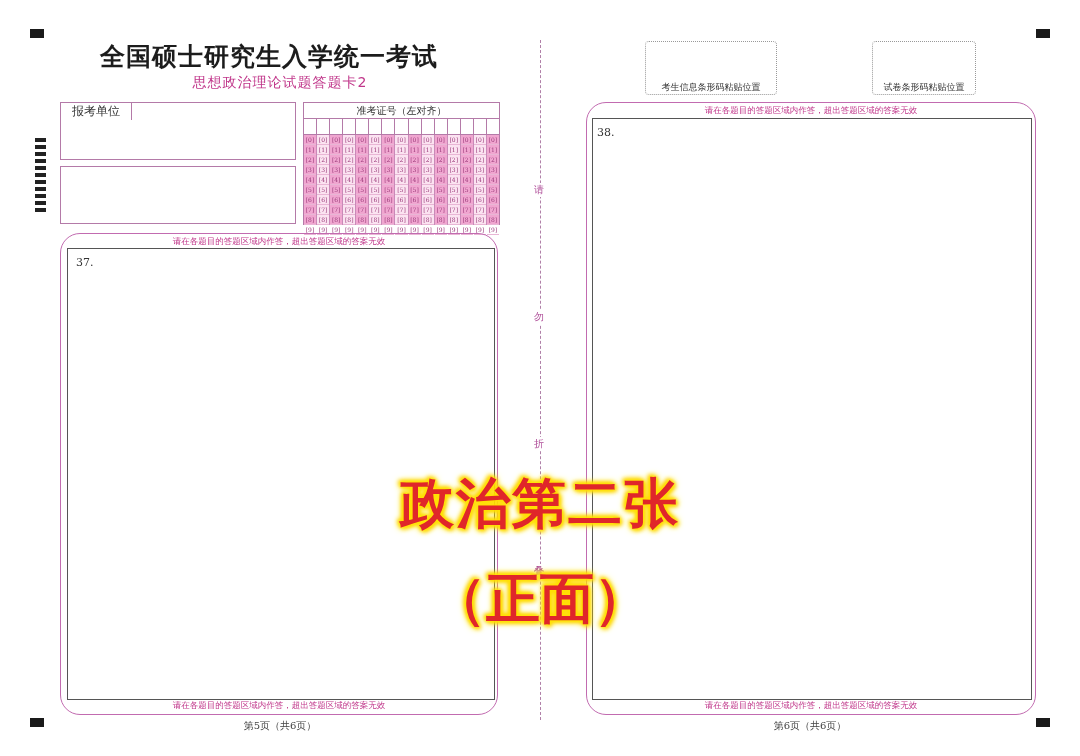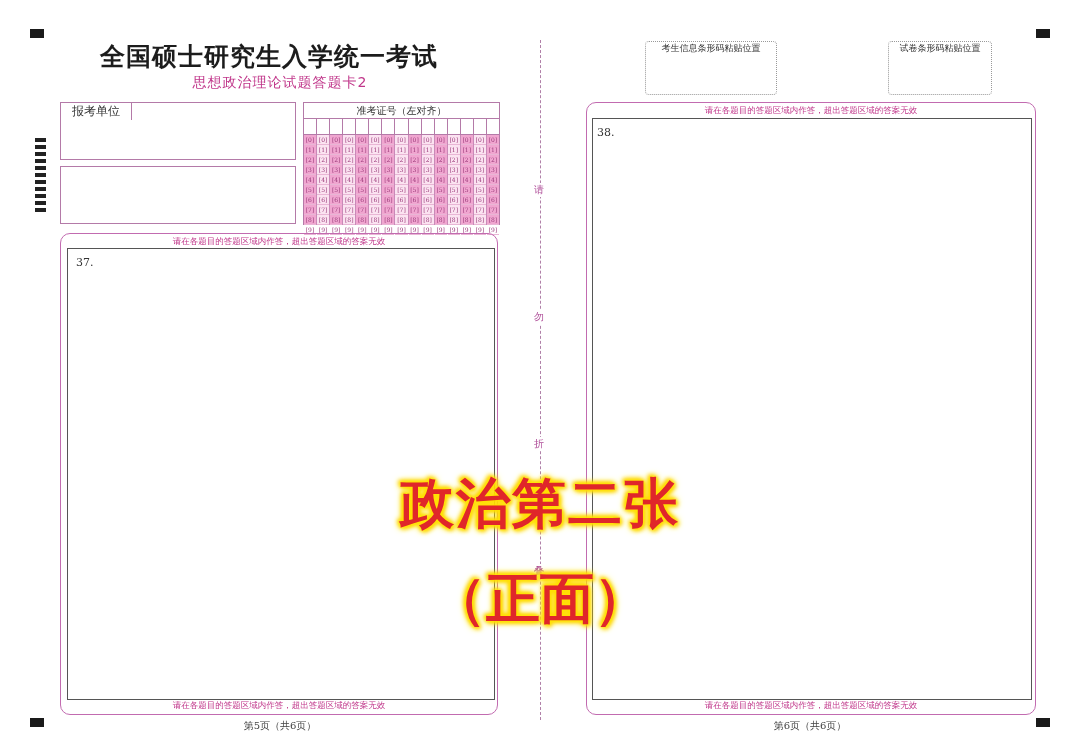--- a/index.html
+++ b/index.html
@@ -17,29 +17,29 @@
   .idgrid .hdr { height:15px; border-bottom:1px solid #b47aa8; font-size:10px; text-align:center; line-height:15px; color:#333; }
   .idgrid .blanks { display:flex; height:15px; border-bottom:1px solid #b47aa8; }
   .idgrid .blanks div { flex:1; border-right:1px solid #b47aa8; }
   .idgrid .blanks div:last-child { border-right:none; }
   .idgrid .cols { display:flex; height:90px; }
   .idgrid .col { flex:1; display:flex; flex-direction:column; border-right:1px solid #c98ab8; }
   .idgrid .col:last-child { border-right:none; }
   .idgrid .col.dark { background:#f0a6d0; }
   .idgrid .col.light { background:#fbe3f1; }
   .idgrid .cell { flex:1; font-size:6px; line-height:9px; text-align:center; color:#9b3a7a; border-bottom:0.5px solid #e9b6d5; }
-  .panel { position:absolute; border:1.5px solid #c26bb0; border-radius:10px; }
+  .panel { position:absolute; border:1.5px solid #c26bb0; border-radius:20px; }
   .panel .note { position:absolute; left:0; right:0; text-align:center; font-size:8.5px; color:#c0368a;
                  font-family:"DejaVu Sans","Liberation Sans",sans-serif; }
   .panel .inner { position:absolute; border:1px solid #555; }
   .panel .qnum { position:absolute; font-size:11px; color:#333; }
   .pageno { position:absolute; font-size:10px; color:#444; text-align:center; }
   .divider { position:absolute; left:540px; top:40px; height:680px; border-left:1px dashed #b080a8; }
   .vchar { position:absolute; left:534px; font-size:10px; color:#b0509a; background:#fff; font-family:"DejaVu Sans",sans-serif; }
-  .barcode { position:absolute; border:1px dotted #999; border-radius:4px; display:flex; align-items:flex-start; justify-content:center;
+  .barcode { position:absolute; border:1px dotted #999; border-radius:4px; display:flex; align-items:flex-end; justify-content:center;
              font-size:9px; color:#333; font-family:"DejaVu Sans","Liberation Sans",sans-serif; }
   .overlay { position:absolute; left:0; width:1080px; text-align:center; font-family:"DejaVu Sans","Liberation Sans",sans-serif;
              font-weight:bold; color:#e0262a;
              text-shadow: 0 0 3px #ffe600, 0 0 4px #ffe600, 0 0 6px #ffd000, 0 0 8px #ffea00, 2px 2px 4px #ffd000, -2px -2px 4px #ffd000; }
   .ticks { position:absolute; left:35px; top:138px; width:11px; }
   .ticks div { height:4px; background:#222; margin-bottom:3px; }
 </style>
 </head>
 <body>
 
@@ -272,21 +272,21 @@
         <div class="cell">[7]</div>
         <div class="cell">[8]</div>
         <div class="cell">[9]</div>
       </div>
     </div>
 </div>
 
 <div class="barcode" style="left:645px;top:41px;width:130px;height:52px;">
   <span>考生信息条形码粘贴位置</span>
 </div>
-<div class="barcode" style="left:872px;top:41px;width:102px;height:52px;margin-left:16px;">
+<div class="barcode" style="left:872px;top:41px;width:102px;height:52px;">
   <span>试卷条形码粘贴位置</span>
 </div>
 
 <div class="divider"></div>
 <div class="vchar" style="top:183px;">请</div>
 <div class="vchar" style="top:310px;">勿</div>
 <div class="vchar" style="top:437px;">折</div>
 <div class="vchar" style="top:564px;">叠</div>
 
 <div class="panel" style="left:60px;top:233px;width:436px;height:480px;">

